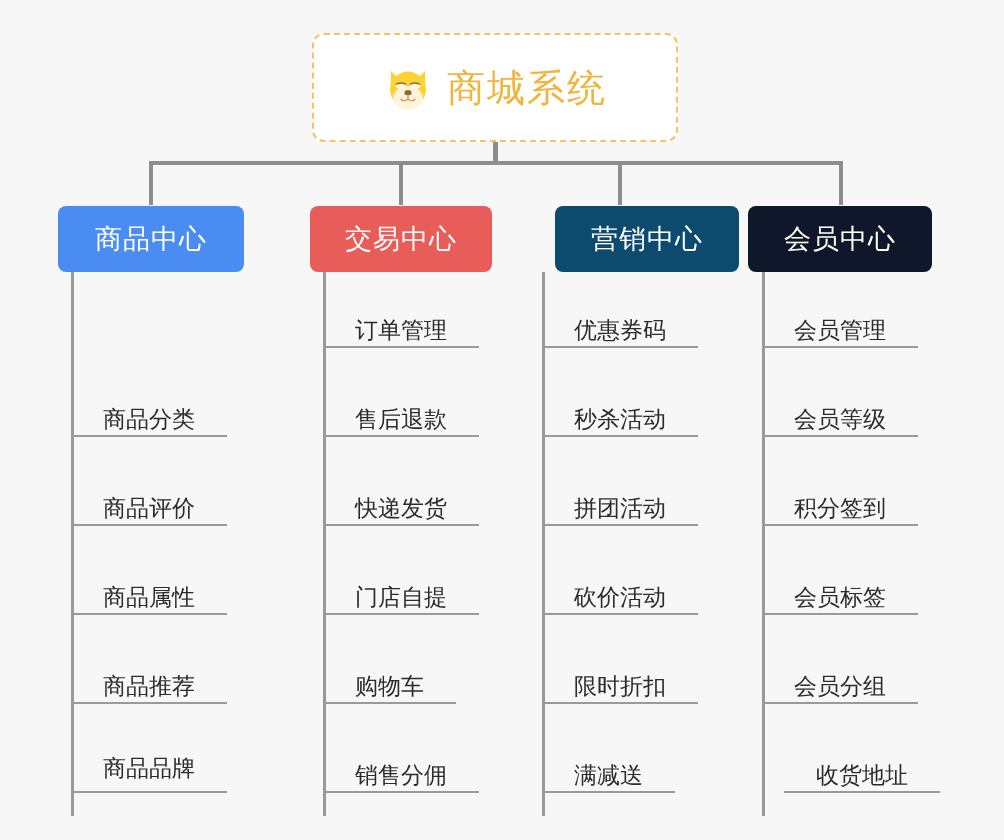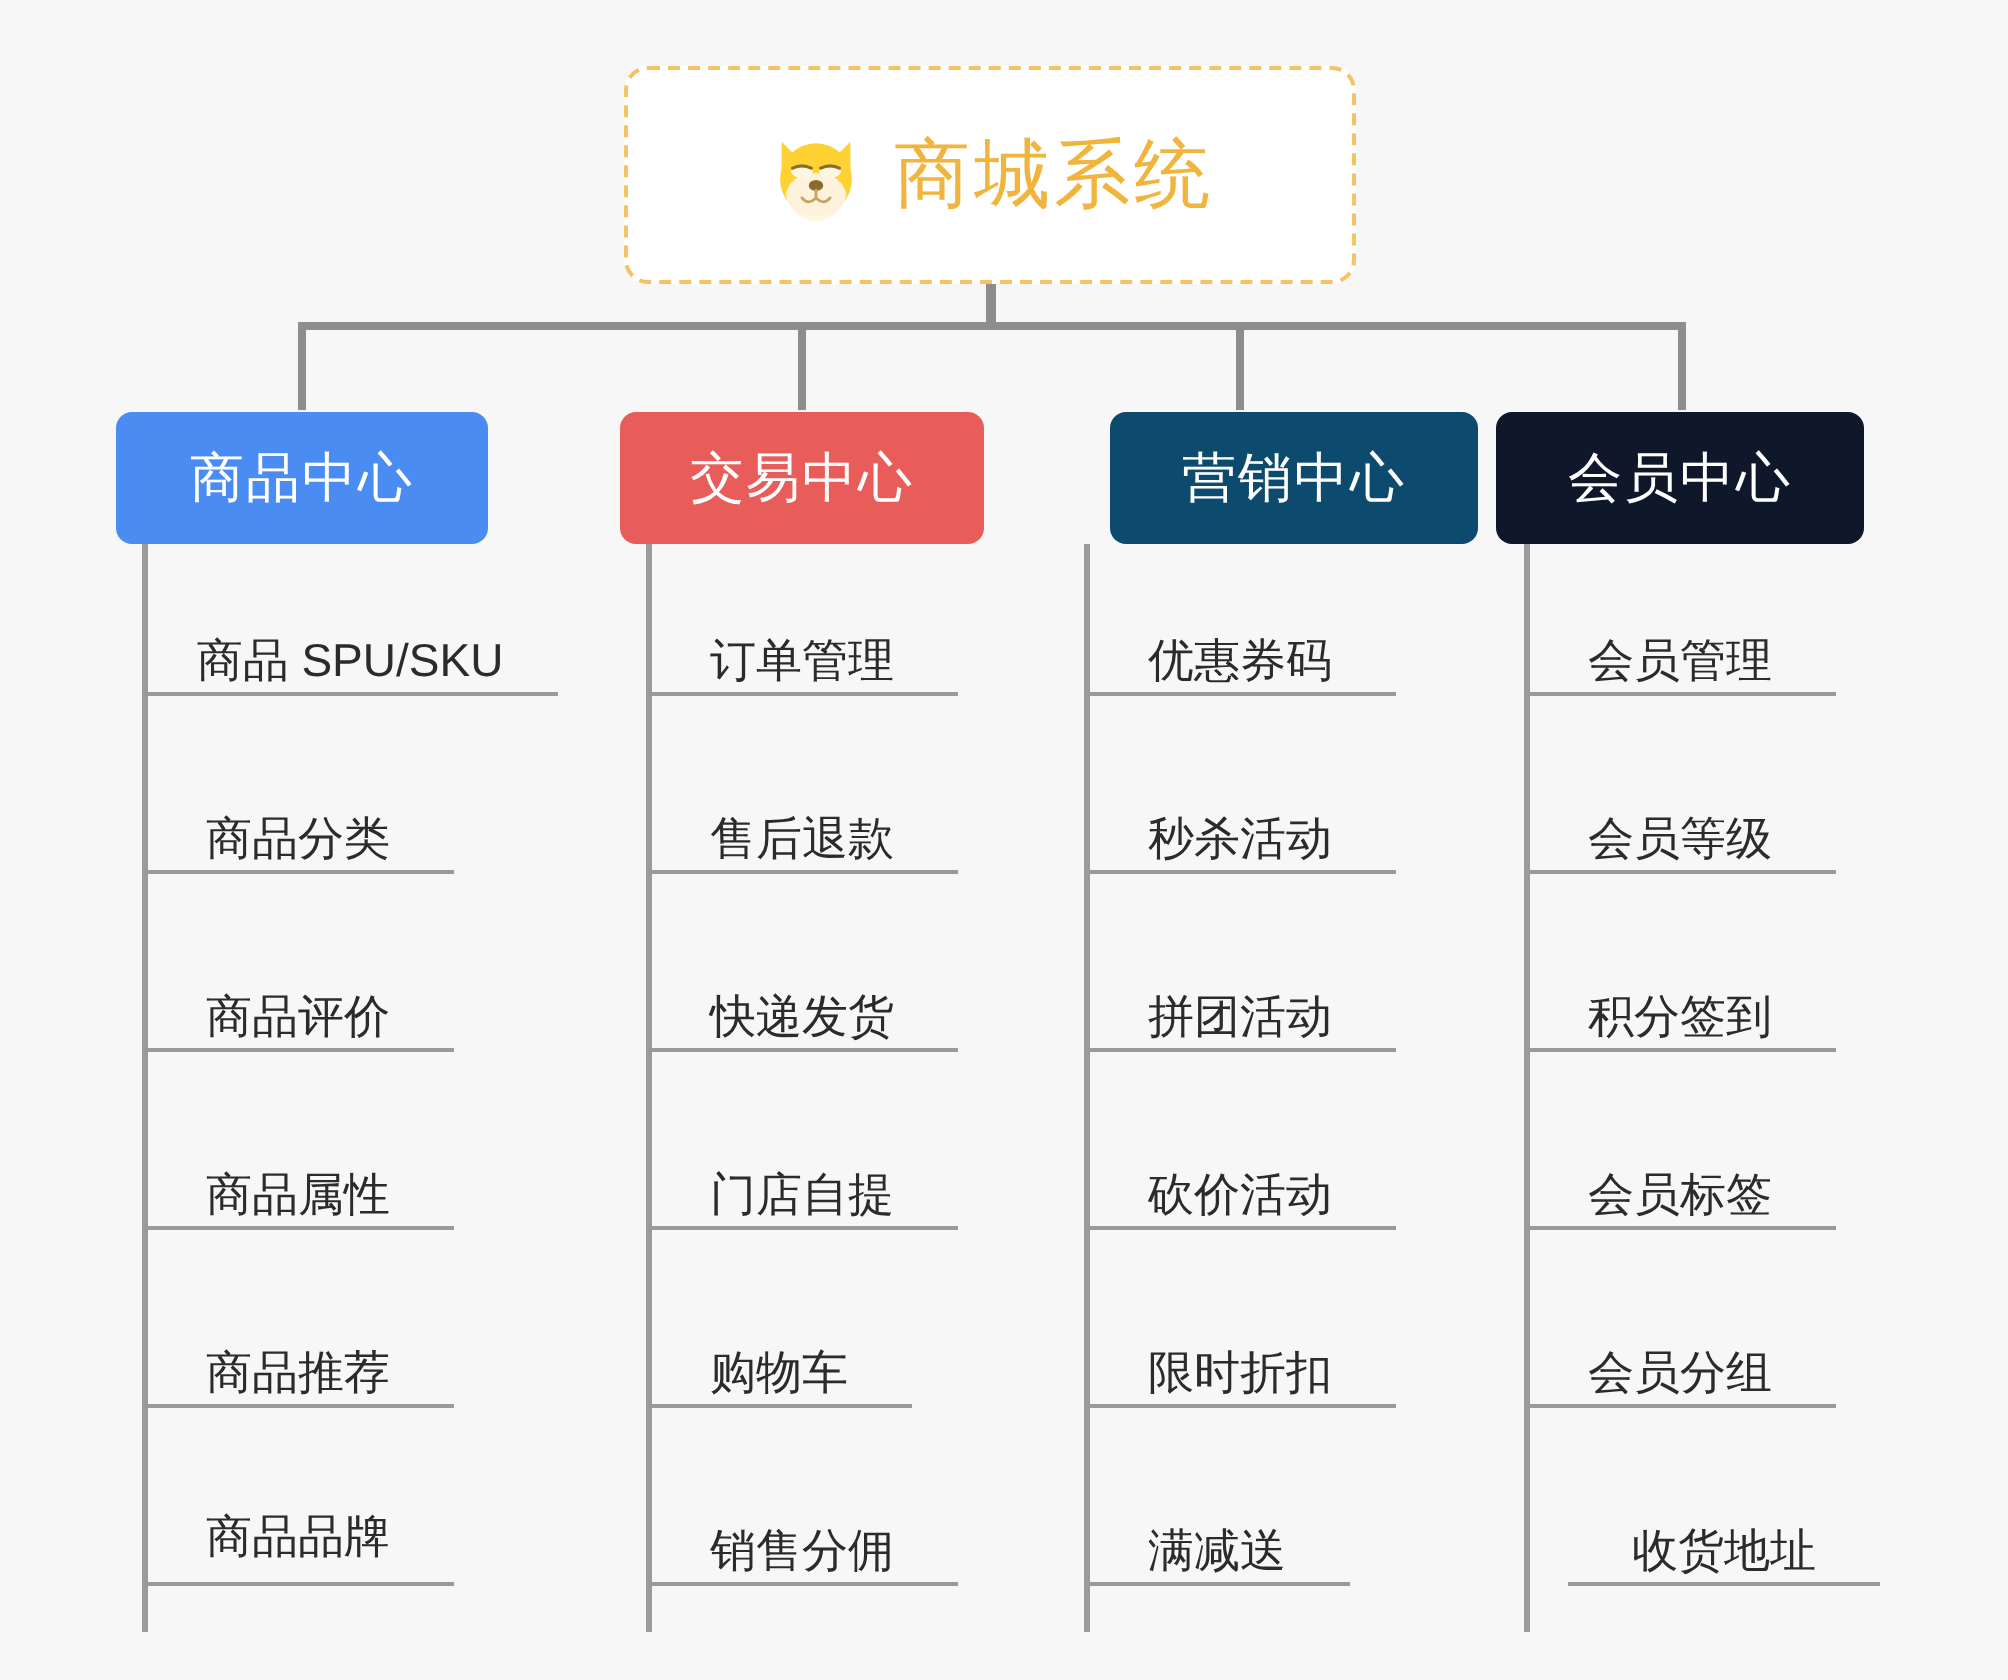--- a/index.html
+++ b/index.html
@@ -128,23 +128,20 @@
   <div class="conn conn-h" style="left:149px; top:161px; width:694px; height:4px;"></div>
   <div class="conn conn-v" style="left:149px; top:161px; width:4px; height:44px;"></div>
   <div class="conn conn-v" style="left:399px; top:161px; width:4px; height:44px;"></div>
   <div class="conn conn-v" style="left:618px; top:161px; width:4px; height:44px;"></div>
   <div class="conn conn-v" style="left:839px; top:161px; width:4px; height:44px;"></div>
 
   <div class="cat-box" style="left: 58px; top: 206px; width: 186px; background: rgb(74, 140, 242);">
     <span>商品中心</span>
   </div>
   <div class="col-spine" style="left:71px; top:272px; height:544px;"></div>
-  <div class="leaf" style="left:71px; top:304px; width:208px;">
-    <span class="leaf-label">商品 SPU/SKU</span>
-  </div>
   <div class="leaf" style="left:71px; top:393px; width:156px;">
     <span class="leaf-label">商品分类</span>
   </div>
   <div class="leaf" style="left:71px; top:482px; width:156px;">
     <span class="leaf-label">商品评价</span>
   </div>
   <div class="leaf" style="left:71px; top:571px; width:156px;">
     <span class="leaf-label">商品属性</span>
   </div>
   <div class="leaf" style="left:71px; top:660px; width:156px;">

